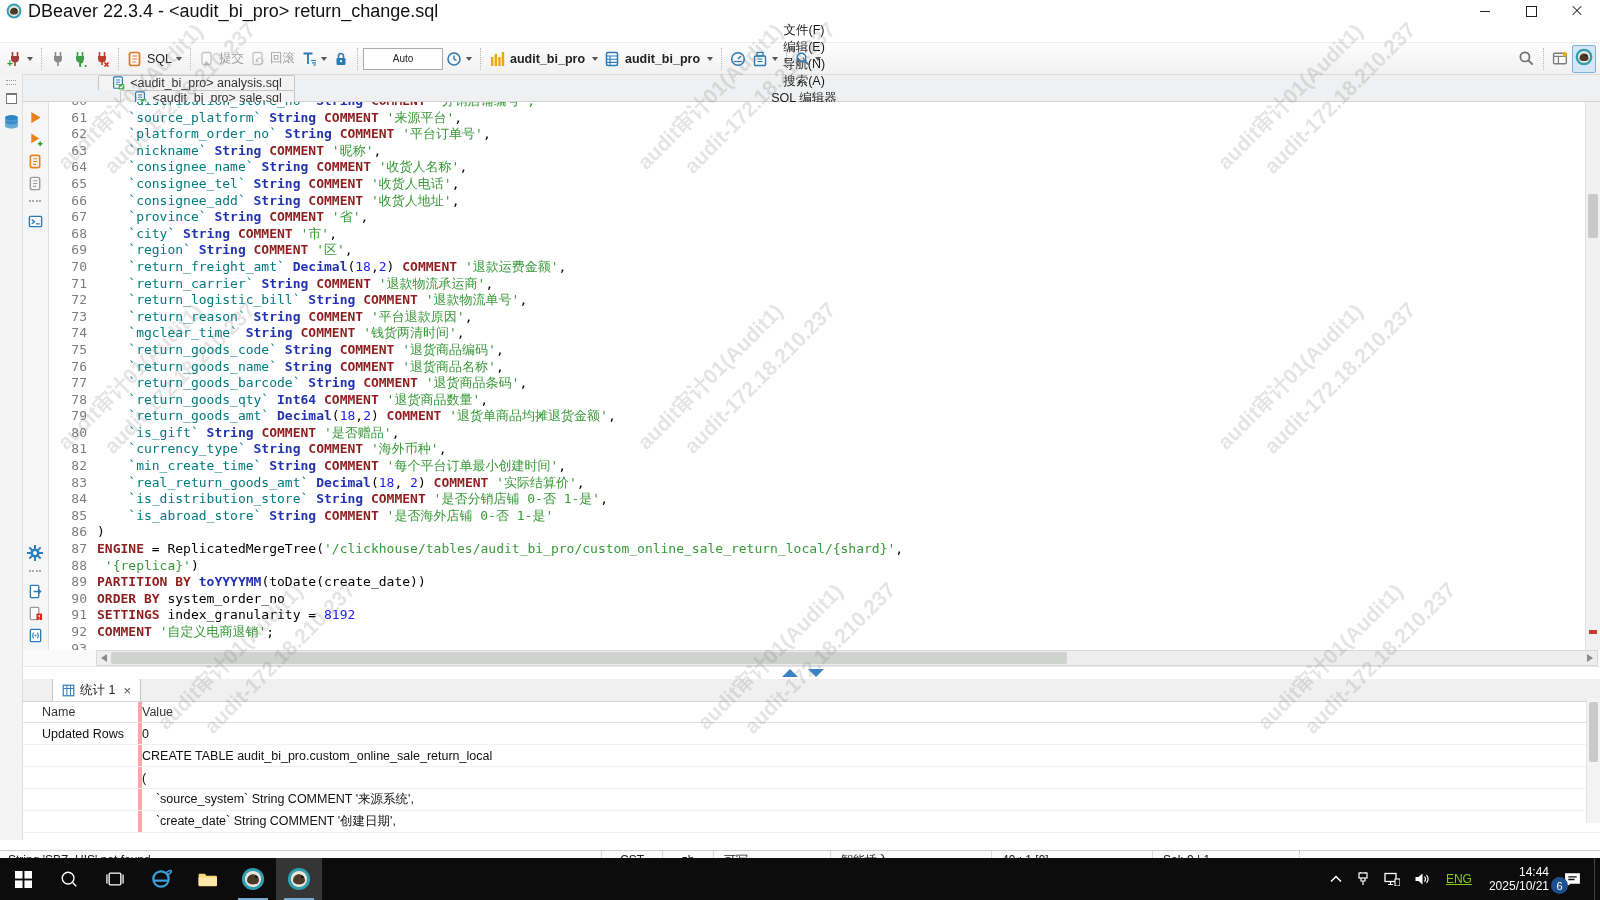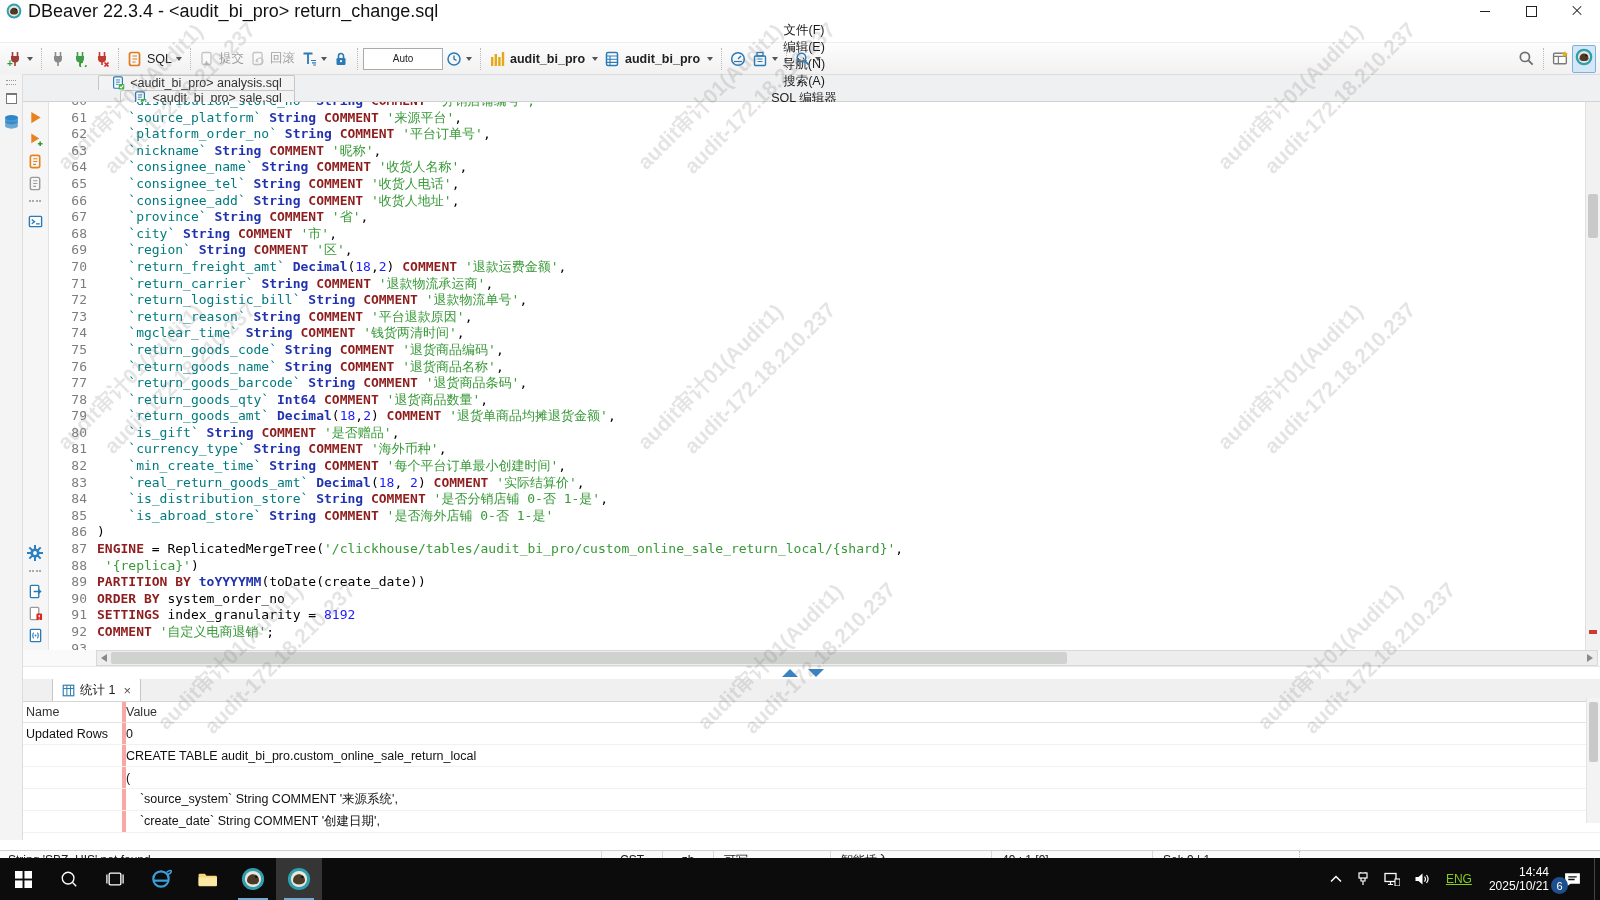--- a/index.html
+++ b/index.html
@@ -71,21 +71,21 @@
   .sash{height:12px;margin-left:22px;position:relative;background:#fff;border-top:1px solid #e8e8e8;}
   .tri-up{position:absolute;left:760px;top:2px;width:0;height:0;border-left:8px solid transparent;border-right:8px solid transparent;border-bottom:8px solid #3b82c4;}
   .tri-down{position:absolute;left:786px;top:2px;width:0;height:0;border-left:8px solid transparent;border-right:8px solid transparent;border-top:8px solid #3b82c4;}
   
   .stats{margin-left:22px;background:#fff;}
   .stats-tabs{height:22px;background:#f0f0f0;display:flex;align-items:flex-end;border-bottom:1px solid #d5d5d5;padding-left:30px;}
   .stats-tab{display:flex;align-items:center;height:22px;background:#fff;border:1px solid #c6c6c6;border-bottom:none;
     padding:0 9px;font-size:12.5px;color:#222;border-radius:2px 2px 0 0;}
   .stats-tab .tab-icon{margin-right:5px;display:flex;}
   .stats-header{display:flex;height:20px;align-items:center;border-bottom:1px solid #e2e2e2;font-size:12.5px;color:#333;}
-  .col-name{width:96px;padding-left:4px;flex:0 0 auto;}
+  .col-name{width:96px;padding-left:20px;flex:0 0 auto;}
   .col-value{flex:1;border-left:4px solid #fca5a5;height:100%;display:flex;align-items:center;}
   .stats-row{display:flex;height:21px;align-items:center;font-size:12.5px;color:#111;border-bottom:1px solid #f1f1f1;}
   .stats-row .col-value{white-space:pre;}
   .stats-fill{height:17px;}
   .stats-vscroll{position:absolute;right:0;top:698px;width:13px;height:125px;background:#f3f3f3;border-left:1px solid #e4e4e4;}
   .stats-vscroll .vthumb{top:4px;height:60px;}
   
   .statusbar{height:18px;background:#fafafa;border-top:1px solid #cfcfcf;display:flex;align-items:stretch;font-size:12px;color:#222;}
   .sb-msg{flex:1;display:flex;align-items:center;padding-left:8px;}
   .sb-cell{border-left:1px solid #d9d9d9;display:flex;align-items:center;justify-content:center;padding:0 10px;white-space:nowrap;}

